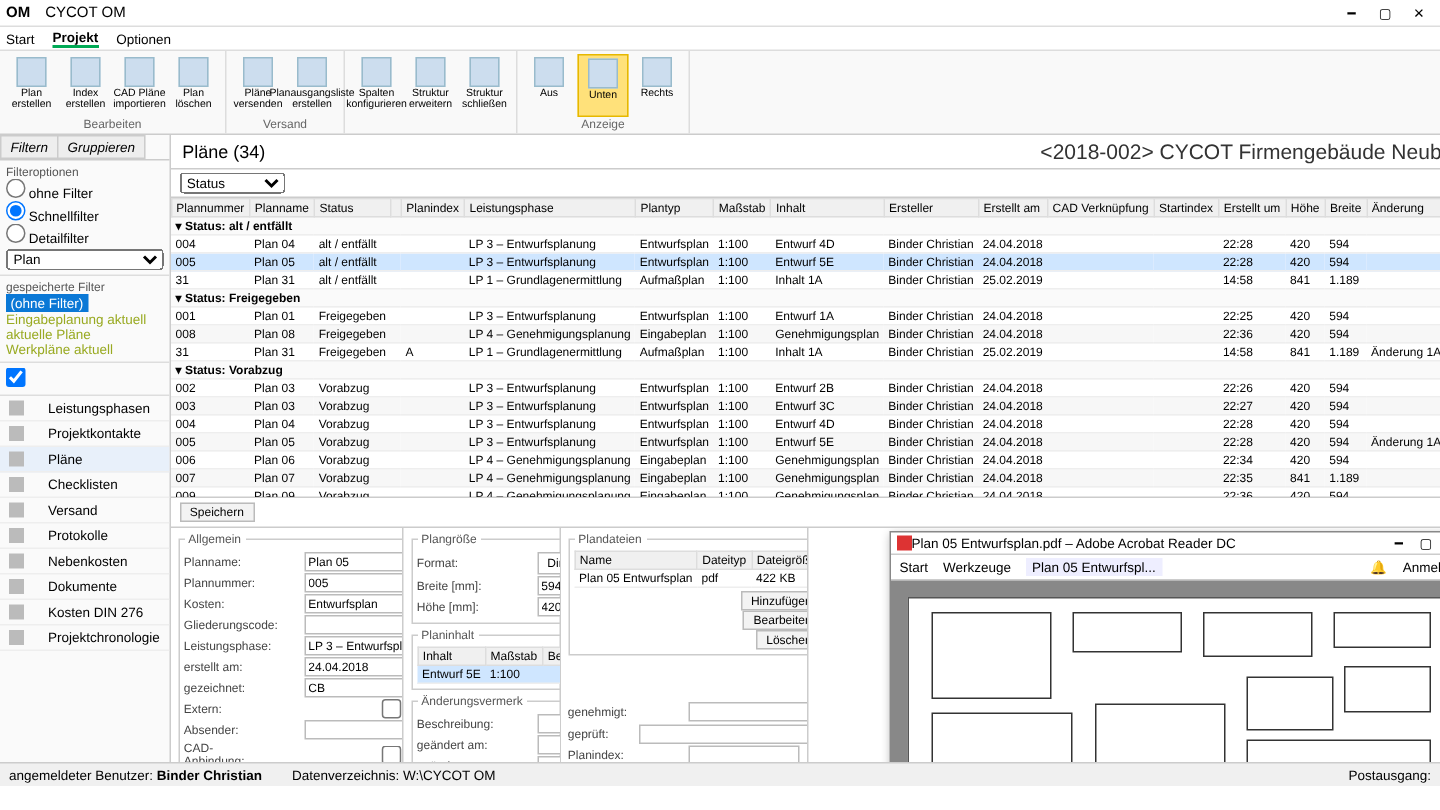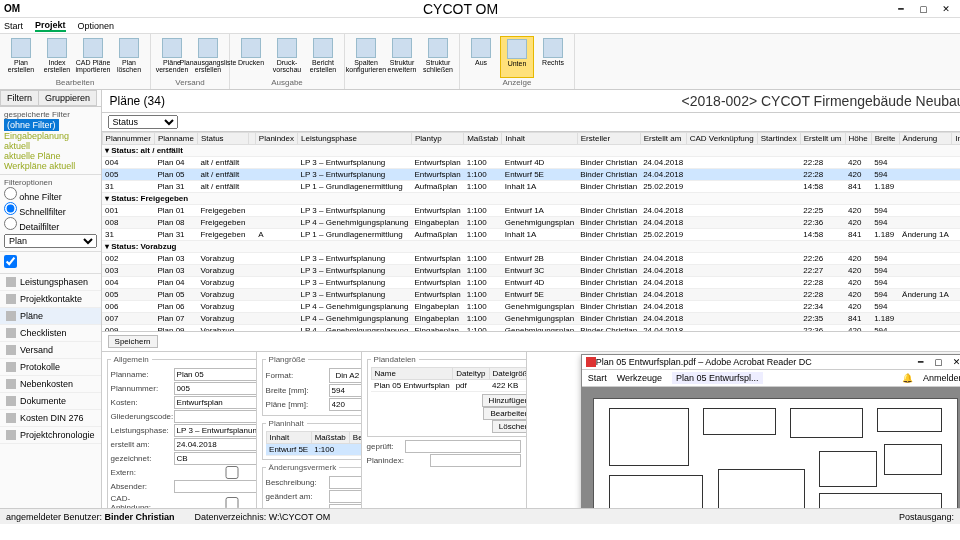--- a/index.html
+++ b/index.html
@@ -1,56 +1,56 @@
 <!DOCTYPE html>
 <html><head>
 <meta charset="utf-8">
 <style>
 * { margin:0; padding:0; box-sizing:border-box; font-family:"Segoe UI",Tahoma,sans-serif; font-size:9px; }
 body { background:#fff; width:960px; height:540px; overflow:hidden; position:relative; }
 .titlebar { height:18px; background:#fff; display:flex; align-items:center; padding:0 4px; border-bottom:1px solid #ddd; }
 .titlebar .logo { font-weight:bold; font-size:10px; margin-right:10px; }
-.titlebar .title { flex:1; text-align:center; font-size:14px; }
+.titlebar .title { flex:1; text-align:left; font-size:10px; }
 .titlebar .winbtns span { display:inline-block; width:20px; text-align:center; cursor:pointer; }
 .menubar { height:16px; display:flex; align-items:center; padding:0 4px; gap:12px; border-bottom:1px solid #ddd; }
 .menubar span { cursor:pointer; }
 .menubar span.active { border-bottom:2px solid #0a5;font-weight:bold; }
 .ribbon { height:56px; background:#f9f9f9; border-bottom:1px solid #ccc; display:flex; }
 .ribbon-group { border-right:1px solid #ddd; padding:2px 4px; display:flex; flex-direction:column; }
 .ribbon-items { display:flex; gap:2px; flex:1; }
 .ribbon-item { display:flex; flex-direction:column; align-items:center; justify-content:flex-start; width:34px; cursor:pointer; padding-top:2px; }
 .ribbon-item.selected { background:#ffe17a; border:1px solid #e6b800; }
 .ribbon-icon { width:20px; height:20px; background:#cde; border:1px solid #9bc; margin-bottom:1px; }
 .ribbon-item span { font-size:7px; text-align:center; line-height:1; }
 .ribbon-caption { font-size:8px; text-align:center; color:#666; }
 .mainrow { display:flex; height:418px; }
 .leftpanel { width:130px; border-right:1px solid #ccc; display:flex; flex-direction:column; background:#fafafa; }
 .leftpanel .tabs { display:flex; border-bottom:1px solid #ccc; }
-.leftpanel .tabs span { padding:2px 6px; border:1px solid #ccc; margin-right:-1px; background:#eee; cursor:pointer; }
+.leftpanel .tabs span { padding:2px 6px; border:1px solid #ccc; margin-right:-1px; background:#eee; cursor:pointer;font-style:italic; }
 .lp-section { border-bottom:1px solid #ddd; padding:3px 4px; }
 .lp-section label { display:block; font-size:8px; }
 .lp-section .sel { background:#0a78d6; color:#fff; padding:1px 3px; display:inline-block; }
 .lp-nav { flex:1; overflow:auto; }
-.lp-nav div { padding:3px 6px; cursor:pointer; border-bottom:1px solid #eee; display:flex; align-items:center; gap:4px; }
+.lp-nav div { padding:3px 6px; cursor:pointer; border-bottom:1px solid #eee; display:flex; align-items:center; gap:16px; }
 .rightpanel { flex:1; display:flex; flex-direction:column; }
 .rp-header { display:flex; justify-content:space-between; align-items:center; padding:3px 8px; border-bottom:1px solid #ccc; background:#fff; }
 .rp-header .count { font-size:12px; }
 .rp-header .proj { font-size:14px; color:#333; }
 .gridwrap { overflow:auto; flex:0 0 200px; border-bottom:1px solid #ccc; }
 table { border-collapse:collapse; width:100%; }
 th { background:#f0f0f0; border:1px solid #ddd; padding:1px 3px; text-align:left; font-weight:normal; font-size:8px; white-space:nowrap; }
 td { border-bottom:1px solid #eee; padding:1px 3px; font-size:8px; white-space:nowrap; }
 tr.grouprow td { background:#fafafa; font-weight:bold; }
 tr.sel td { background:#cfe6ff; }
 tr.alt td { background:#f7f7f7; }
 .detailarea { flex:1; display:flex; overflow:hidden; position:relative; }
 .detailcol { border-right:1px solid #ccc; padding:3px 5px; overflow:auto; }
 .detailcol fieldset { border:1px solid #ccc; padding:3px; margin-bottom:3px; }
 .detailcol legend { font-size:8px; color:#555; padding:0 3px;margin-top:48px; }
-.frow { display:flex; align-items:center; margin:1px 0; gap:3px; }
+.frow { display:flex; align-items:center; margin:1px 0; gap:20px; }
 .frow label { width:60px; font-size:8px; color:#444; }
 .frow input, .frow select { flex:1; border:1px solid #bbb; padding:1px 2px; font-size:8px; background:#fff; }
 .smallbtn { border:1px solid #bbb; background:#f3f3f3; padding:1px 6px; font-size:8px; cursor:pointer; }
 .previewwin { position:absolute; right:2px; top:2px; width:390px; height:210px; background:#fff; border:1px solid #888; box-shadow:0 2px 6px rgba(0,0,0,.3); display:flex; flex-direction:column; }
 .pw-title { display:flex; align-items:center; padding:2px 4px; border-bottom:1px solid #ccc; }
 .pw-title .t { flex:1; font-size:9px; }
 .pw-title span.btn { width:18px; text-align:center; cursor:pointer; }
 .pw-tabs { display:flex; align-items:center; border-bottom:1px solid #ccc; padding:2px 6px; gap:10px; }
 .pw-body { flex:1; background:#888; display:flex; align-items:center; justify-content:center; position:relative; }
 .pw-sheet { width:94%; height:88%; background:#fff; border:1px solid #555; position:relative; overflow:hidden; }
@@ -109,37 +109,20 @@
           <div class="ribbon-icon"></div>
           <span>Planausgangsliste erstellen</span>
         </div>
       </div>
       <div class="ribbon-caption">Versand</div>
     </div>
     <div class="ribbon-group">
       <div class="ribbon-items">
         <div class="ribbon-item">
           <div class="ribbon-icon"></div>
-          <span>Drucken</span>
-        </div>
-        <div class="ribbon-item">
-          <div class="ribbon-icon"></div>
-          <span>Druck-vorschau</span>
-        </div>
-        <div class="ribbon-item">
-          <div class="ribbon-icon"></div>
-          <span>Bericht erstellen</span>
-        </div>
-      </div>
-      <div class="ribbon-caption">Ausgabe</div>
-    </div>
-    <div class="ribbon-group">
-      <div class="ribbon-items">
-        <div class="ribbon-item">
-          <div class="ribbon-icon"></div>
           <span>Spalten konfigurieren</span>
         </div>
         <div class="ribbon-item">
           <div class="ribbon-icon"></div>
           <span>Struktur erweitern</span>
         </div>
         <div class="ribbon-item">
           <div class="ribbon-icon"></div>
           <span>Struktur schließen</span>
         </div>
@@ -163,34 +146,34 @@
       </div>
       <div class="ribbon-caption">Anzeige</div>
     </div>
   </div>
 
 <div class="mainrow">
   <div class="leftpanel">
     <div class="tabs">
       <span>Filtern</span>
       <span>Gruppieren</span>
+    </div>
+    <div class="lp-section">
+      <div style="font-size:8px;color:#555">Filteroptionen</div>
+      <label><input type="radio" style=""> <span>ohne Filter</span></label>
+      <label><input type="radio" checked="" style=""> <span>Schnellfilter</span></label>
+      <label><input type="radio" style=""> <span>Detailfilter</span></label>
+      <select style="width:100%;margin-top:2px"><option>Plan</option></select>
     </div>
     <div class="lp-section">
       <div style="font-size:8px;color:#555">gespeicherte Filter</div>
       <div class="sel">(ohne Filter)</div>
       <div style="color:#9a2">Eingabeplanung aktuell</div>
       <div style="color:#9a2">aktuelle Pläne</div>
       <div style="color:#9a2">Werkpläne aktuell</div>
-    </div>
-    <div class="lp-section">
-      <div style="font-size:8px;color:#555">Filteroptionen</div>
-      <label><input type="radio" style=""> <span>ohne Filter</span></label>
-      <label><input type="radio" checked="" style=""> <span>Schnellfilter</span></label>
-      <label><input type="radio" style=""> <span>Detailfilter</span></label>
-      <select style="width:100%;margin-top:2px"><option>Plan</option></select>
     </div>
     <div class="lp-section">
       <label><input type="checkbox" checked="" style=""> </label>
     </div>
     <div class="lp-nav" id="lpnav">
         <div>
           <span class="nicon"></span>
           <span>Leistungsphasen</span>
         </div>
         <div>
@@ -595,21 +578,21 @@
             <legend>Plangröße</legend>
           <div class="frow">
               <label>Format:</label>
               <select><option>Din A2</option></select>
             </div>
           <div class="frow">
               <label>Breite [mm]:</label>
               <input value="594" style="">
             </div>
           <div class="frow">
-              <label>Pläne [mm]:</label>
+              <label>Höhe [mm]:</label>
               <input value="420" style="">
             </div>
         </fieldset>
         <fieldset>
             <legend>Planinhalt</legend>
           <table style="width:100%">
               <tbody>
                 <tr>
             <th>Inhalt</th>
                   <th>Maßstab</th>
@@ -656,20 +639,26 @@
                   <td>422 KB</td>
           </tr>
               </tbody>
             </table>
           <div style="text-align:right;margin-top:2px">
             <button class="smallbtn">Hinzufügen</button><br>
             <button class="smallbtn">Bearbeiten</button><br>
             <button class="smallbtn">Löschen</button>
           </div>
         </fieldset>
+        <div style="display:flex;gap:8px;margin-top:30px">
+          <div class="frow" style="flex:1">
+              <label>genehmigt:</label>
+              <input style="">
+            </div>
+        </div>
         <div class="frow">
             <label>geprüft:</label>
             <input style="">
           </div>
         <div class="frow">
             <label>Planindex:</label>
             <input style="width: 30px;">
           </div>
 
       </div>

